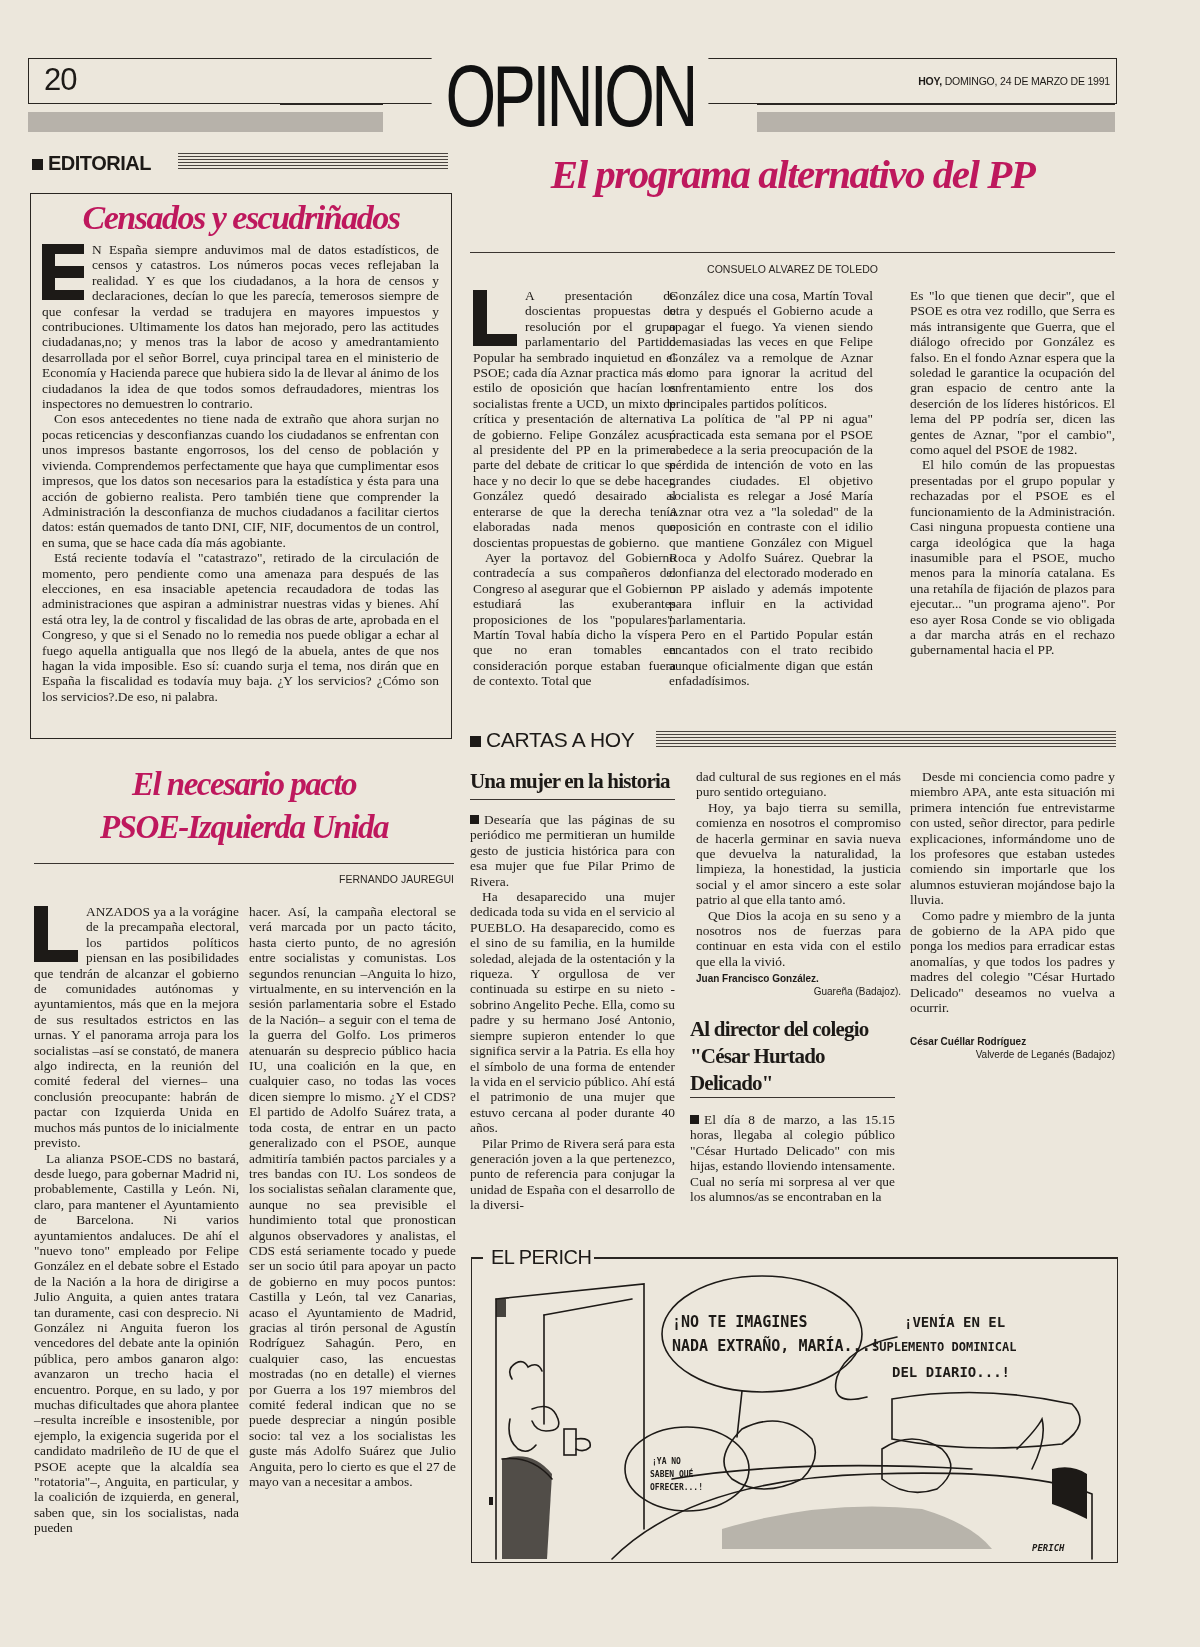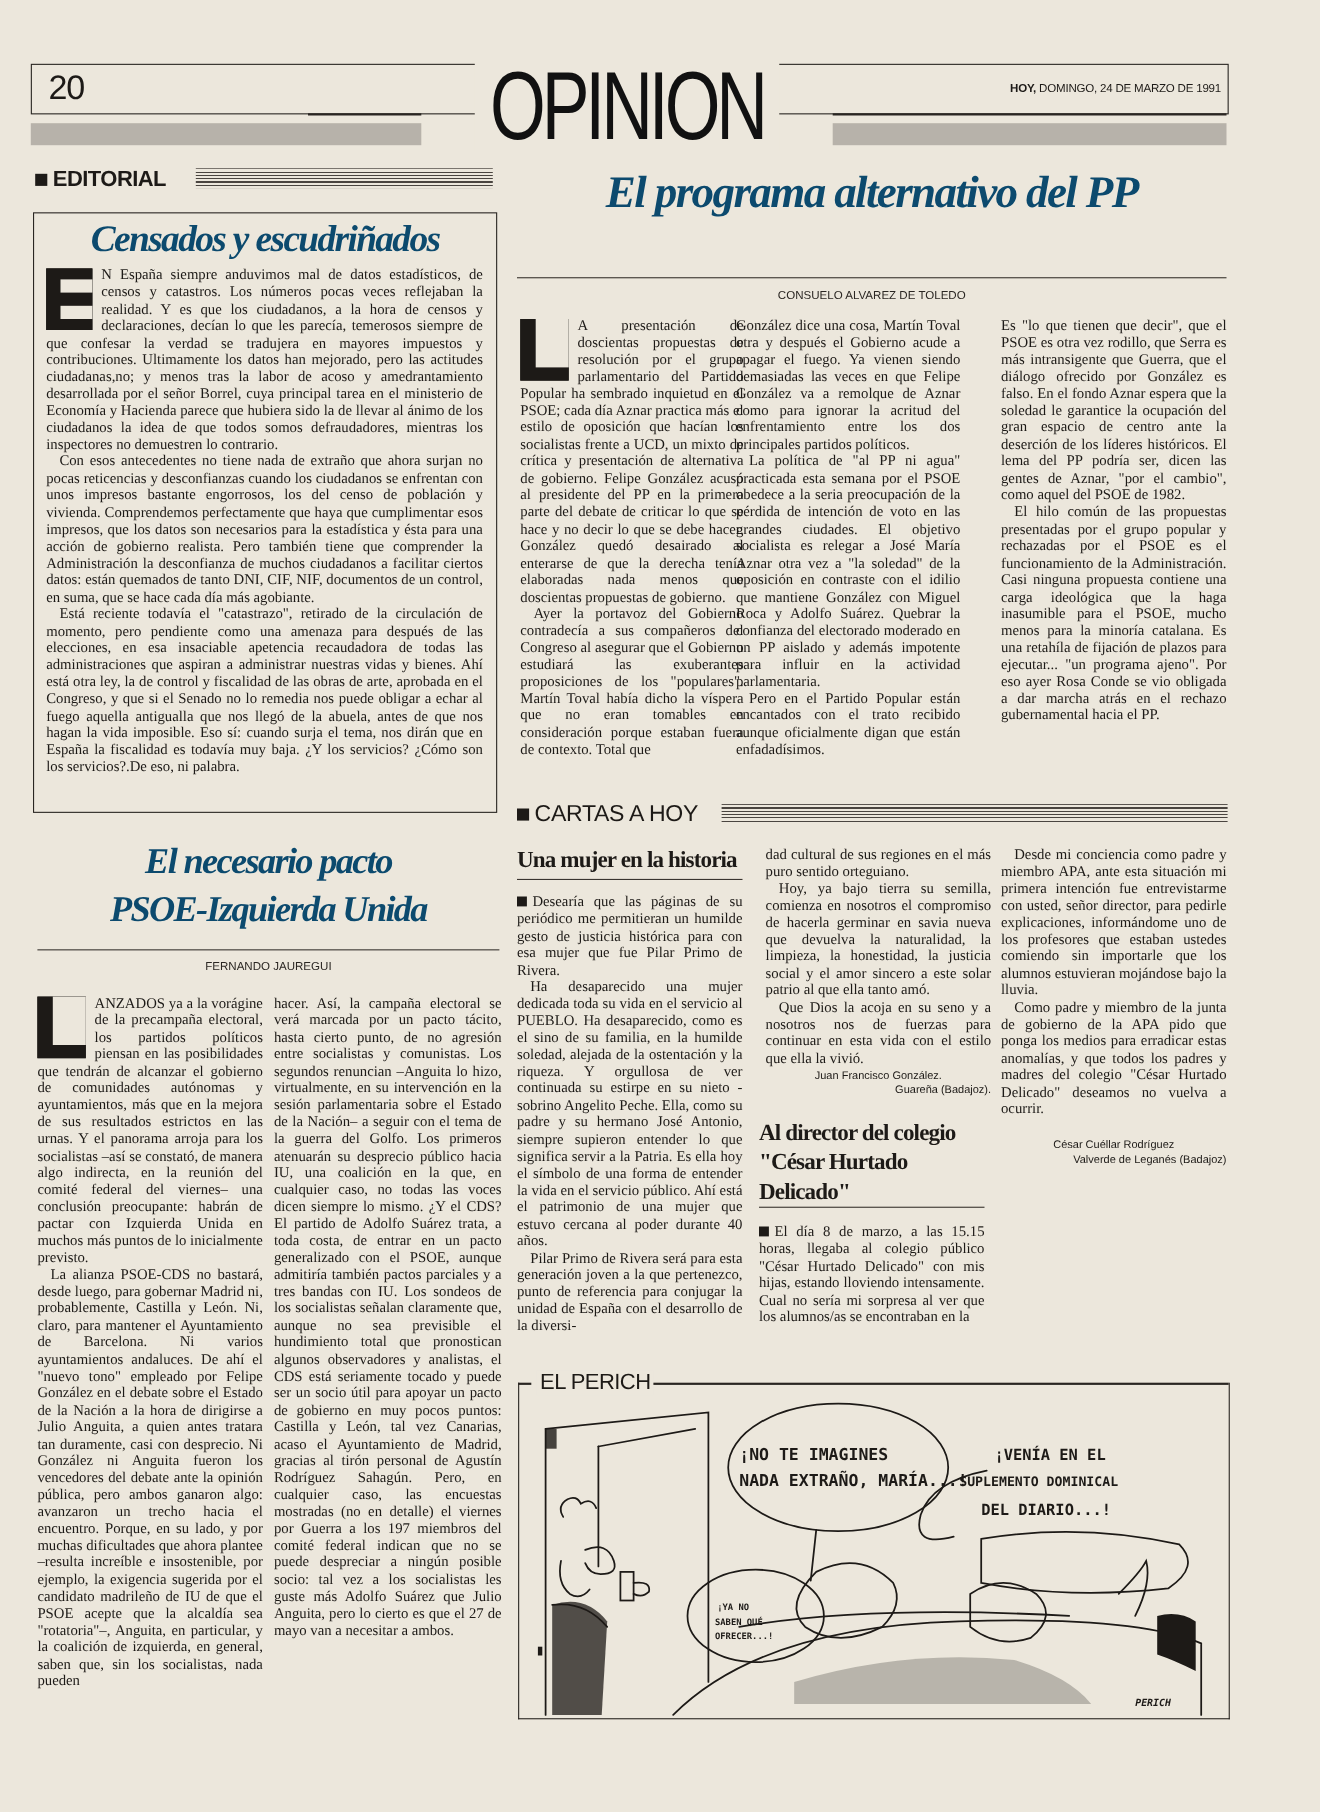--- a/index.html
+++ b/index.html
@@ -3,28 +3,28 @@
 <meta charset="utf-8">
 <style>
   html,body{margin:0;padding:0;}
   body{width:1200px;height:1647px;background:#ece7dc;position:relative;overflow:hidden;color:#1d1a17;font-family:"Liberation Serif",serif;}
   .abs{position:absolute;}
   .sans{font-family:"Liberation Sans",sans-serif;}
   .p{font-size:13.4px;line-height:15.4px;text-align:justify;margin:0;hyphens:auto;}
   .p .ind{display:block;text-indent:12px;}
   .hline{position:absolute;background:#3a3530;height:1px;}
   .gray{position:absolute;background:#b7b2aa;}
-  .title-it{font-family:"Liberation Serif",serif;font-style:italic;font-weight:bold;letter-spacing:-1.5px;color:#0c4a6e;text-align:center;}
+  .title-it{font-family:"Liberation Serif",serif;font-style:italic;font-weight:bold;letter-spacing:-1.5px;color:#be185d;text-align:center;}
   .dropcap{float:left;font-family:"Liberation Sans",sans-serif;font-weight:bold;background:#1d1a17;color:#ece7dc;margin:2px 8px 0 0;}
   .dropE{width:42px;height:56px;position:relative;}
   .dropL{width:44px;height:56px;position:relative;}
   .lines-deco{position:absolute;background:repeating-linear-gradient(to bottom,#4a4540 0 1px,transparent 1px 3px);}
   .byline{font-family:"Liberation Sans",sans-serif;font-size:10.5px;text-align:center;color:#2a2622;}
   .col{position:absolute;}
-  .sig{font-family:"Liberation Sans",sans-serif;font-weight:normal;font-size:10px;text-align:center;}
+  .sig{font-family:"Liberation Sans",sans-serif;font-weight:bold;font-size:10px;text-align:left;}
   .sigloc{font-family:"Liberation Sans",sans-serif;font-size:10px;text-align:right;}
   .bullet{display:inline-block;width:9px;height:9px;background:#1d1a17;margin-right:5px;vertical-align:0;}
   .letter-title{font-family:"Liberation Serif",serif;font-weight:bold;letter-spacing:-0.8px;font-size:21px;line-height:27px;}
 </style>
 </head>
 <body>
 
 <div class="abs" style="left:28px;top:58px;width:1087px;height:44px;border:1.5px solid #2a2622;"></div>
 <div class="abs sans" style="left:44px;top:62px;font-size:31px;line-height:36px;letter-spacing:-1px;">20</div>
 <div class="gray" style="left:28px;top:112px;width:355px;height:20px;"></div>
@@ -90,21 +90,21 @@
   <p class="p">
       <span class="ind">El hilo común de las propuestas presentadas por el grupo popular y rechazadas por el PSOE es el funcionamiento de la Administración. Casi ninguna propuesta contiene una carga ideológica que la haga inasumible para el PSOE, mucho menos para la minoría catalana. Es una retahíla de fijación de plazos para ejecutar... "un programa ajeno". Por eso ayer Rosa Conde se vio obligada a dar marcha atrás en el rechazo gubernamental hacia el PP.</span>
     </p>
 </div>
 
 <div class="abs title-it" style="left:34px;top:763px;width:420px;font-size:33px;line-height:43px;">
   <div>El necesario pacto</div>
   <div>PSOE-Izquierda Unida</div>
 </div>
 <div class="hline" style="left:34px;top:863px;width:420px;"></div>
-<div class="abs byline" style="left:34px;top:873px;width:420px;">FERNANDO JAUREGUI</div>
+<div class="abs byline" style="left:34px;top:873px;width:420px;text-align:right;">FERNANDO JAUREGUI</div>
 
 <div class="col" style="left:34px;top:904px;width:205px;">
   <p class="p">
     <span class="dropcap dropL">
         <span style="position:absolute;left:0;top:0;width:44px;height:56px;background:#1d1a17;"></span>
         <span style="position:absolute;left:14px;top:0;width:30px;height:44px;background:#ece7dc;"></span>
       </span><span>ANZADOS ya a la vorágine de la precampaña electoral, los partidos políticos piensan en las posibilidades que tendrán de alcanzar el gobierno de comunidades autónomas y ayuntamientos, más que en la mejora de sus resultados estrictos en las urnas. Y el panorama arroja para los socialistas –así se constató, de manera algo indirecta, en la reunión del comité federal del viernes– una conclusión preocupante: habrán de pactar con Izquierda Unida en muchos más puntos de lo inicialmente previsto.</span>
   </p>
   <p class="p">
       <span class="ind">La alianza PSOE-CDS no bastará, desde luego, para gobernar Madrid ni, probablemente, Castilla y León. Ni, claro, para mantener el Ayuntamiento de Barcelona. Ni varios ayuntamientos andaluces. De ahí el "nuevo tono" empleado por Felipe González en el debate sobre el Estado de la Nación a la hora de dirigirse a Julio Anguita, a quien antes tratara tan duramente, casi con desprecio. Ni González ni Anguita fueron los vencedores del debate ante la opinión pública, pero ambos ganaron algo: avanzaron un trecho hacia el encuentro. Porque, en su lado, y por muchas dificultades que ahora plantee –resulta increíble e insostenible, por ejemplo, la exigencia sugerida por el candidato madrileño de IU de que el PSOE acepte que la alcaldía sea "rotatoria"–, Anguita, en particular, y la coalición de izquierda, en general, saben que, sin los socialistas, nada pueden</span>

